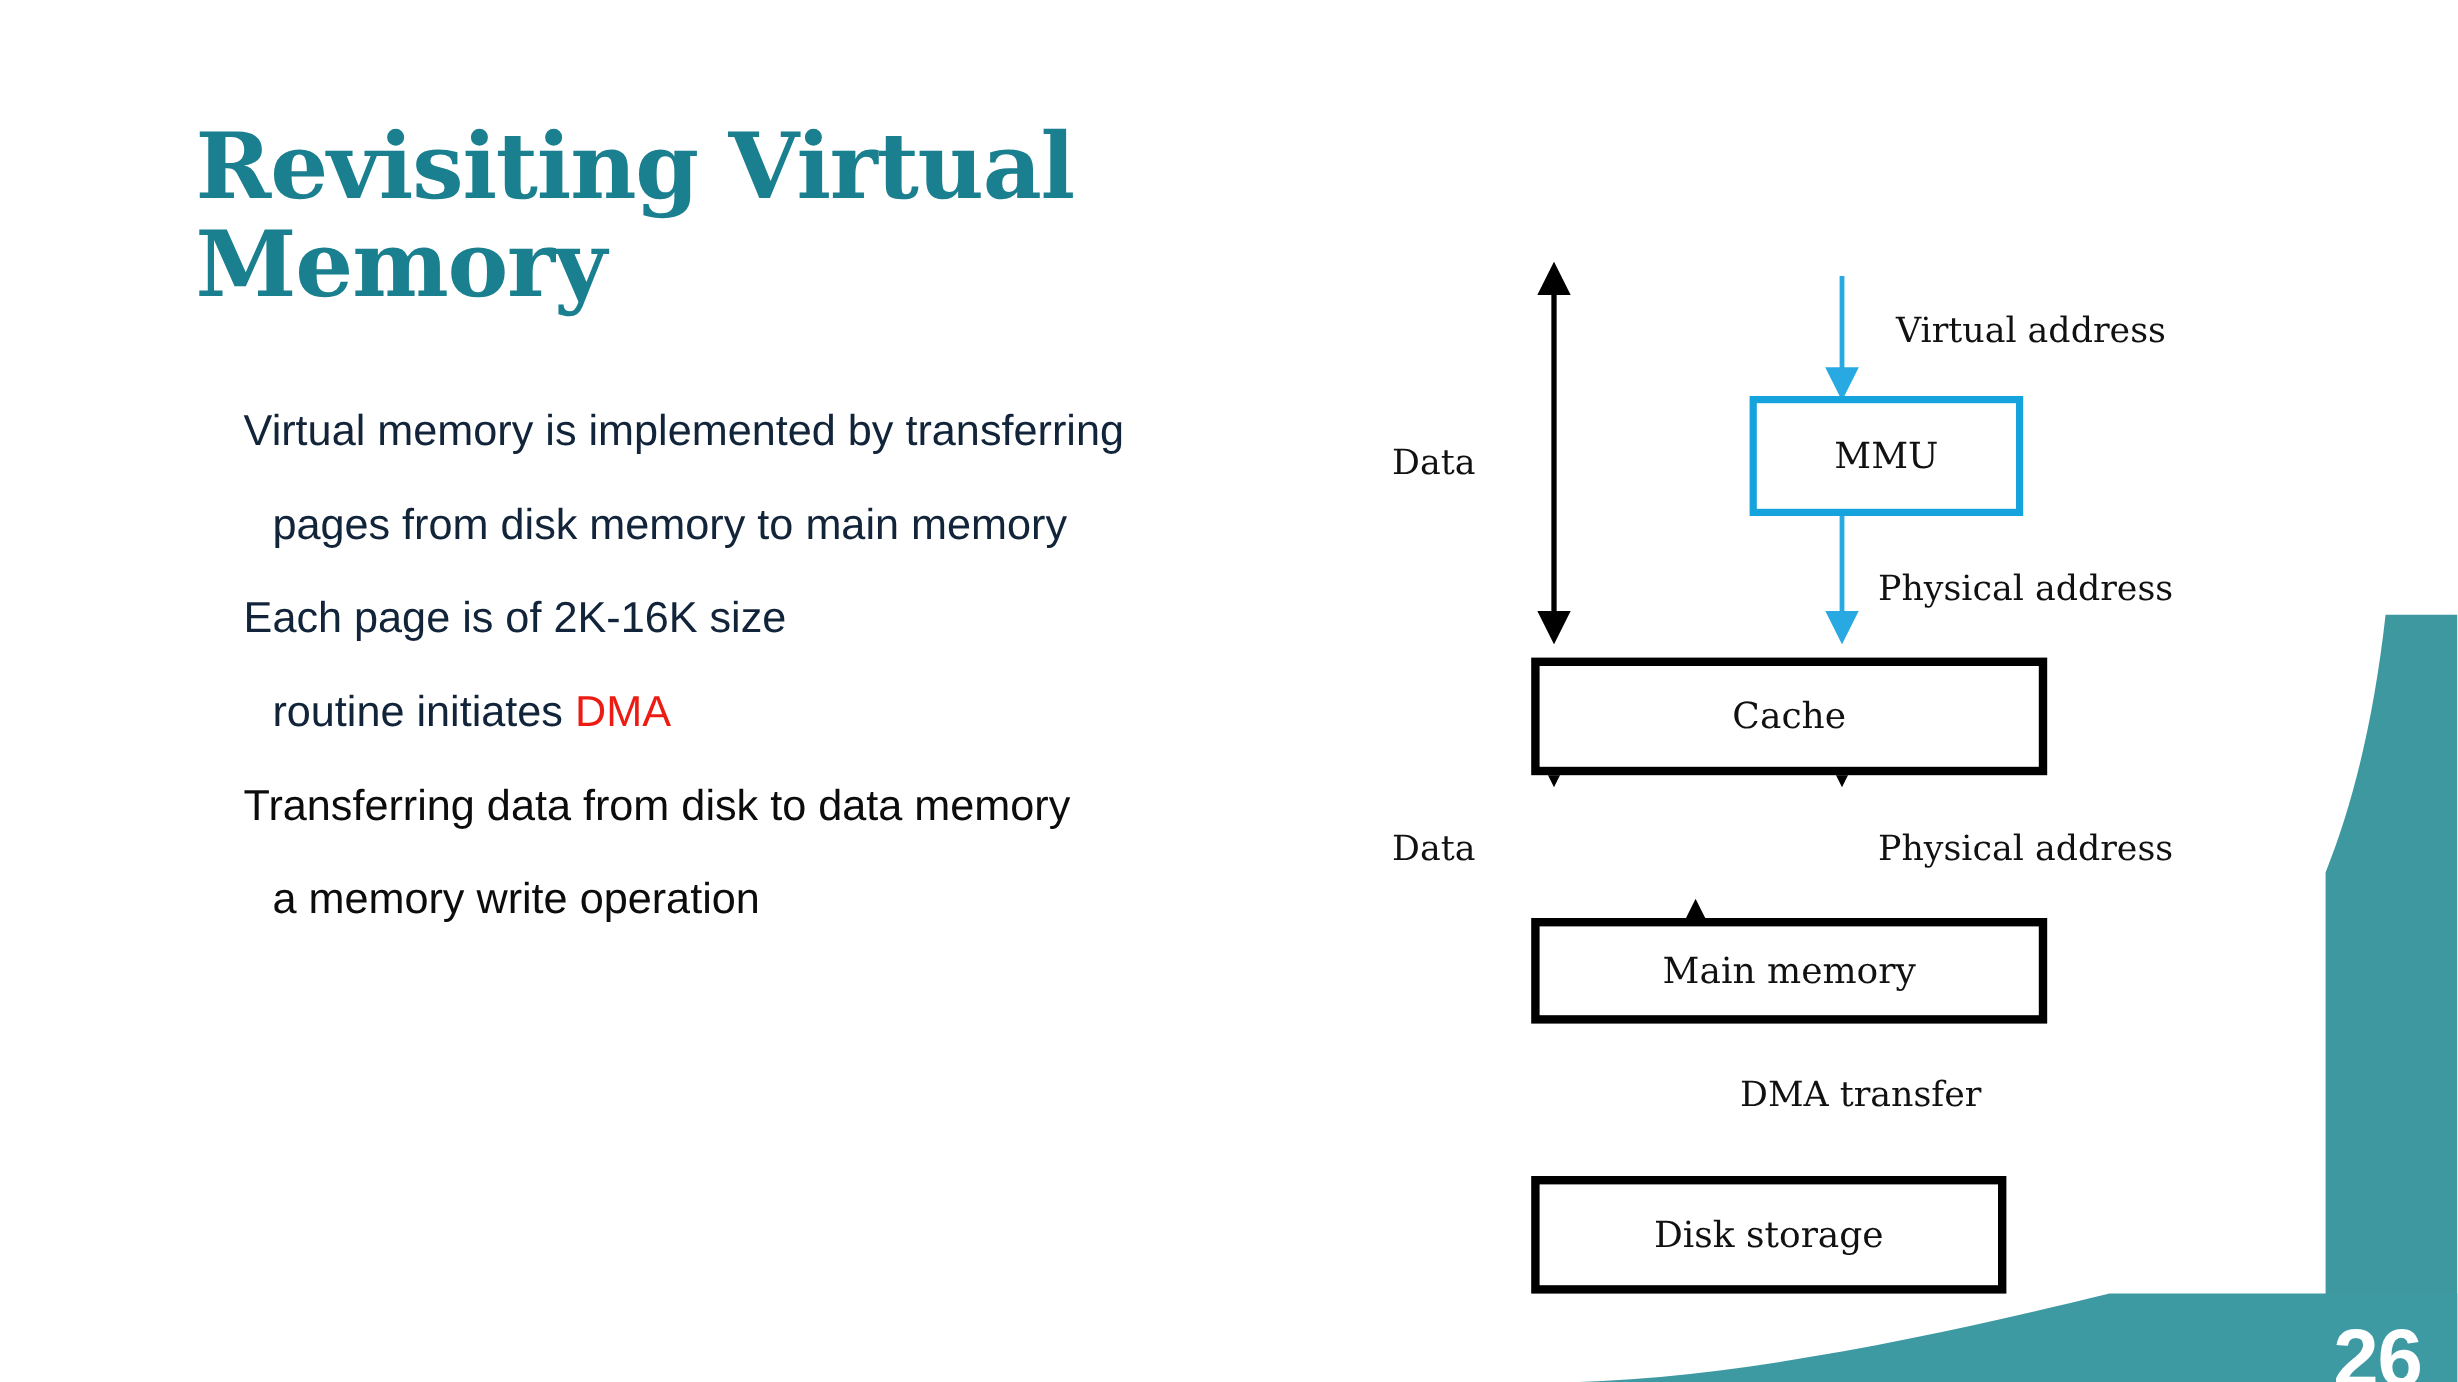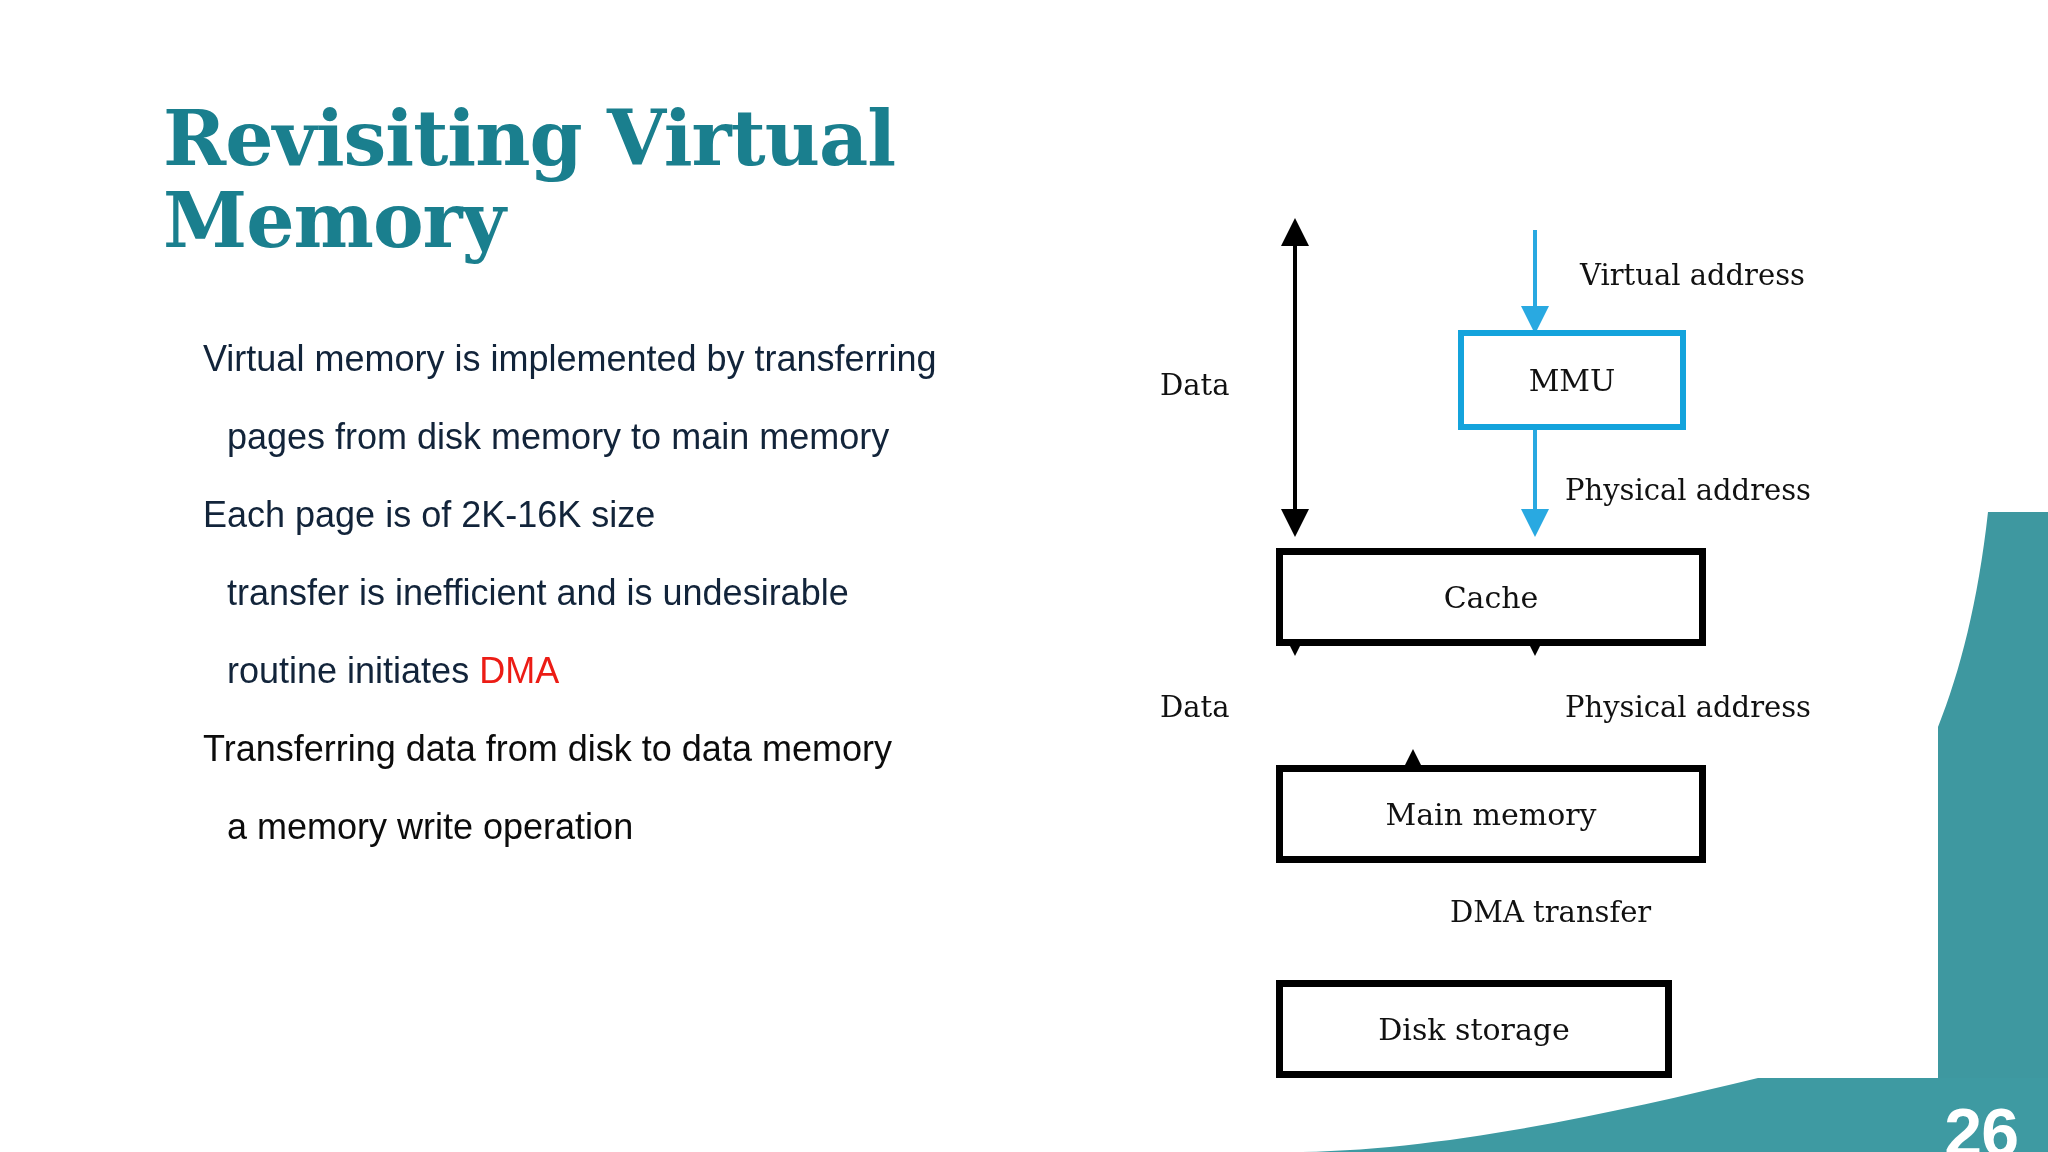--- a/index.html
+++ b/index.html
@@ -121,23 +121,20 @@
     </div>
     <div class="bullet-line indent">
       <span>pages from disk memory to main memory</span>
     </div>
 
     <div class="bullet-line lead">
       <span class="dot" style="position:absolute;left:171px;"></span>
       <span>Each page is of 2K-16K size</span>
     </div>
 
-    <div class="bullet-line indent">
-      <span>transfer is inefficient and is undesirable</span>
-    </div>
 
     <div class="bullet-line indent">
       <span>routine initiates </span><span class="hl-dma">DMA</span>
     </div>
 
     <div class="bullet-line lead black">
       <span class="dot" style="position:absolute;left:171px;"></span>
       <span>Transferring data from disk to data memory</span>
     </div>
     <div class="bullet-line indent black">
@@ -180,21 +177,21 @@
 
 
   <div class="dia-box accent" style="left:328px; top:330px; width:228px; height:100px;">
     <span>MMU</span>
   </div>
 
   <div class="dia-box" style="left:146px; top:548px; width:430px; height:98px;">
     <span>Cache</span>
   </div>
 
-  <div class="dia-box" style="left:146px; top:765px; width:430px; height:98px;">
+  <div class="dia-box" style="left:146px; top:765px; width:430px; height:88px;">
     <span>Main memory</span>
   </div>
 
   <div class="dia-box" style="left:146px; top:980px; width:396px; height:98px;">
     <span>Disk storage</span>
   </div>
 
   <div class="dia-label" style="left:30px; top:368px;">
     <span>Data</span>
   </div>

